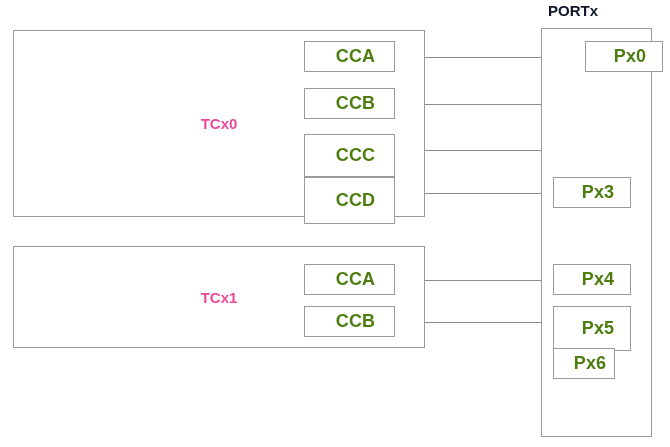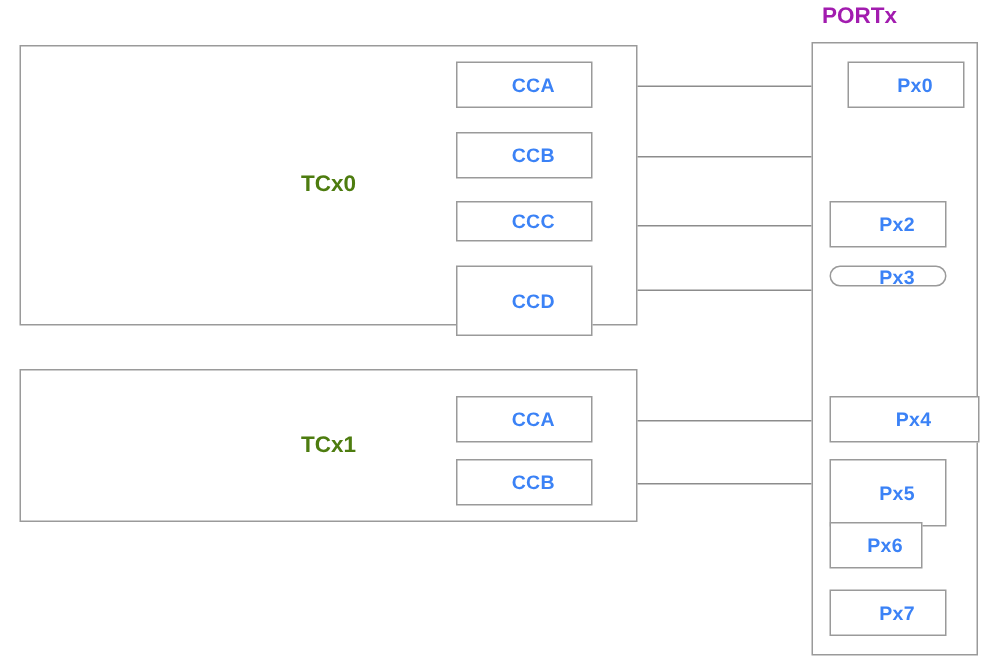--- a/index.html
+++ b/index.html
@@ -25,38 +25,38 @@
     border: 1px solid #9a9a9a;
     background: #ffffff;
   }
   
   .cell-box {
     border: 1px solid #9a9a9a;
     background: #ffffff;
     display: flex;
     align-items: center;
     justify-content: center;
-    font-size: 13px;
+    font-size: 18px;
     font-weight: bold;
-    color: #3b82f6;
+    color: #4d7c0f;
     letter-spacing: 0.2px;
     padding-left: 12px;
   }
   
   .group-label {
     font-size: 15px;
     font-weight: bold;
-    color: #4d7c0f;
+    color: #ec4899;
     white-space: nowrap;
   }
   
   .port-title {
     font-size: 15px;
     font-weight: bold;
-    color: #a21caf;
+    color: #0f172a;
     white-space: nowrap;
   }
   
   .wire {
     height: 1px;
     background: #8c8c8c;
   }
   
   .arrow-head {
     width: 0;
@@ -79,28 +79,26 @@
     <div class="abs wire" style="left: 395px; top: 193px; width: 150px;"></div>
     <div class="abs arrow-head" style="left: 544px; top: 189px;"></div>
     <div class="abs wire" style="left: 395px; top: 280px; width: 150px;"></div>
     <div class="abs arrow-head" style="left: 544px; top: 276px;"></div>
     <div class="abs wire" style="left: 395px; top: 322px; width: 150px;"></div>
     <div class="abs arrow-head" style="left: 544px; top: 318px;"></div>
     <div class="abs group-box" style="left: 13px; top: 30px; width: 412px; height: 187px;"></div>
     <div class="abs group-label" style="left: 219px; top: 123px; transform: translate(-50%, -50%);">TCx0</div>
     <div class="abs cell-box" style="left: 304px; top: 41px; width: 91px; height: 31px;">CCA</div>
     <div class="abs cell-box" style="left: 304px; top: 88px; width: 91px; height: 31px;">CCB</div>
-    <div class="abs cell-box" style="left: 304px; top: 134px; width: 91px; height: 27px;">CCC</div>
+    <div class="abs cell-box" style="left: 304px; top: 134px; width: 91px; height: 43px;">CCC</div>
     <div class="abs cell-box" style="left: 304px; top: 177px; width: 91px; height: 47px;">CCD</div>
     <div class="abs group-box" style="left: 13px; top: 246px; width: 412px; height: 102px;"></div>
     <div class="abs group-label" style="left: 219px; top: 297px; transform: translate(-50%, -50%);">TCx1</div>
     <div class="abs cell-box" style="left: 304px; top: 264px; width: 91px; height: 31px;">CCA</div>
     <div class="abs cell-box" style="left: 304px; top: 306px; width: 91px; height: 31px;">CCB</div>
     <div class="abs port-title" style="left: 548px; top: 2px;">PORTx</div>
     <div class="abs group-box" style="left: 541px; top: 28px; width: 111px; height: 409px;"></div>
-    <div class="abs cell-box" style="left: 565px; top: 41px; width: 78px; height: 31px;">Px0</div>
-    <div class="abs cell-box" style="left: 553px; top: 134px; width: 78px; height: 31px;">Px2</div>
-    <div class="abs cell-box" style="left: 553px; top: 177px; width: 78px; height: 14px; border-radius: 12px;">Px3</div>
-    <div class="abs cell-box" style="left: 553px; top: 264px; width: 100px; height: 31px;">Px4</div>
+    <div class="abs cell-box" style="left: 585px; top: 41px; width: 78px; height: 31px;">Px0</div>
+    <div class="abs cell-box" style="left: 553px; top: 177px; width: 78px; height: 31px;">Px3</div>
+    <div class="abs cell-box" style="left: 553px; top: 264px; width: 78px; height: 31px;">Px4</div>
     <div class="abs cell-box" style="left: 553px; top: 306px; width: 78px; height: 45px;">Px5</div>
     <div class="abs cell-box" style="left: 553px; top: 348px; width: 62px; height: 31px;">Px6</div>
-    <div class="abs cell-box" style="left: 553px; top: 393px; width: 78px; height: 31px;">Px7</div>
   </div>
 
 </body></html>

